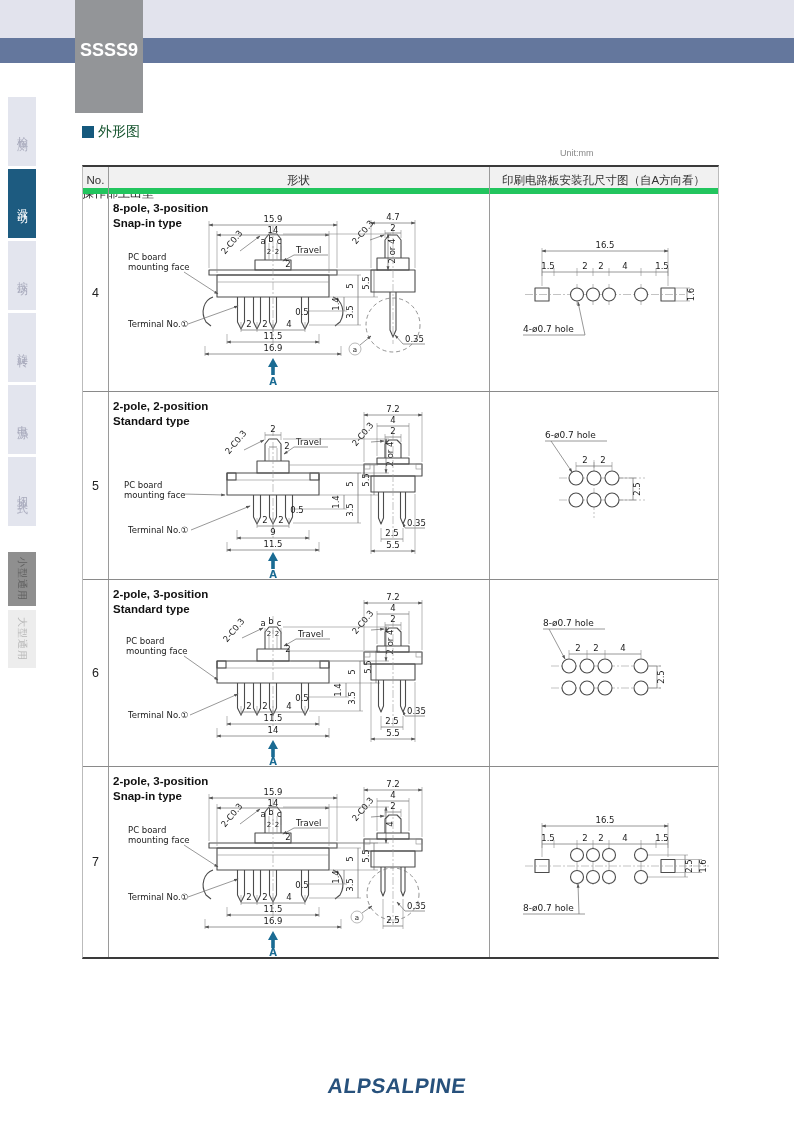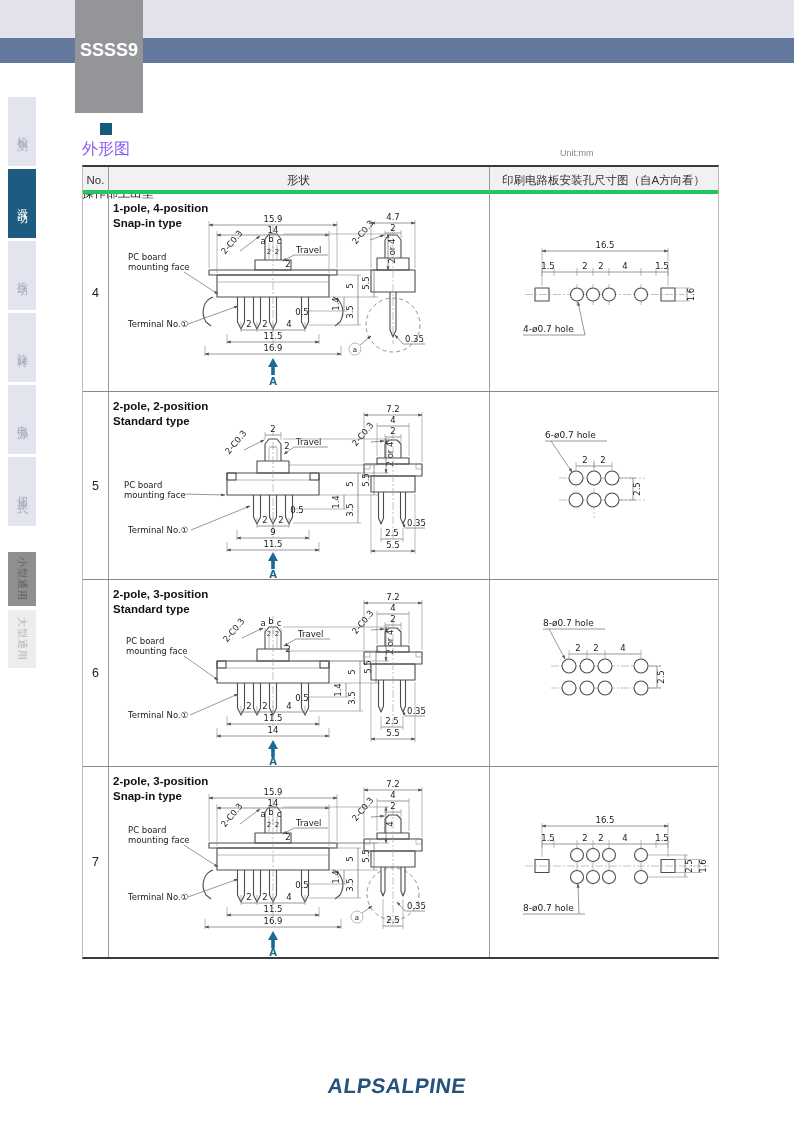--- a/index.html
+++ b/index.html
@@ -13,28 +13,28 @@
   .model-text{position:absolute;left:75px;top:38px;width:68px;height:25px;line-height:25px;
               text-align:center;color:#fff;font-size:18px;font-weight:bold;}
   .sidebar-tab{position:absolute;left:8px;width:28px;display:flex;align-items:center;justify-content:center;
                background:#e3e5ee;color:#a9abbd;}
   .sidebar-tab span{writing-mode:vertical-rl;text-orientation:upright;font-size:11px;letter-spacing:4px;}
   .sidebar-tab.active{background:#1d5b80;color:#fff;}
   .sidebar-tab.gray{background:#8f8f8f;color:#5f5f5f;}
   .sidebar-tab.light{background:#ededed;color:#b7b7b7;}
   .sidebar-tab.rot span{text-orientation:sideways;font-size:10px;letter-spacing:1px;}
   .section-head{position:absolute;left:82px;top:123px;display:flex;align-items:center;gap:4px;
-                font-size:16px;color:#8b5cf6;flex-direction:column;}
+                font-size:14px;color:#14532d;}
   .section-square{width:12px;height:12px;background:#15597d;display:inline-block;}
   .sub-head{position:absolute;left:82px;top:145px;font-size:12px;color:#222;margin-top:40px;}
   .unit{position:absolute;left:560px;top:148px;width:157px;text-align:left;font-size:9px;color:#888;}
   .tbl{position:absolute;left:82px;top:165px;width:635px;height:790px;
        border-top:2px solid #3a3a3a;border-bottom:2px solid #3a3a3a;
        border-left:1px solid #bbb;border-right:1px solid #bbb;box-sizing:content-box;}
-  .thead{position:absolute;left:0;top:0;width:635px;height:27px;background:#f1f1f1;border-bottom:4px solid #22c55e;box-sizing:border-box;}
+  .thead{position:absolute;left:0;top:0;width:635px;height:27px;background:#f1f1f1;border-bottom:6px solid #22c55e;box-sizing:border-box;}
   .th{position:absolute;top:0;height:27px;line-height:26px;text-align:center;font-size:11.5px;color:#333;}
   .vline{position:absolute;top:0;width:1px;height:790px;background:#9a9a9a;}
   .row{position:absolute;left:0;width:635px;border-bottom:1px solid #8a8a8a;box-sizing:border-box;}
   .row.last{border-bottom:none;}
   .c-no{position:absolute;left:0;top:0;width:25px;height:100%;display:flex;align-items:center;justify-content:center;
         font-size:12.5px;color:#222;}
   .c-shape{position:absolute;left:25px;top:0;width:381px;height:100%;}
   .c-pcb{position:absolute;left:406px;top:0;width:229px;height:100%;}
   .row-title{position:absolute;left:5px;top:7px;font-size:11.5px;font-weight:bold;color:#111;line-height:1.3;z-index:2;}
   svg{display:block;}
@@ -112,21 +112,21 @@
       <div class="th" style="left:406px;width:229px;">印刷电路板安装孔尺寸图（自A方向看）</div>
       <div class="th" style="left:25px;width:381px;">形状</div>
     </div>
     <div class="vline" style="left:25px;"></div>
     <div class="vline" style="left:406px;"></div>
 
     <div class="row" style="top:27px;height:198px;">
       <div class="c-no">4</div>
       <div class="c-shape">
         <div class="row-title">
-          <div>1-pole, 4-position</div>
+          <div>8-pole, 3-position</div>
           <div>Snap-in type</div>
         </div>
         <svg width="381" height="198" viewBox="0 0 381 198">
           <g transform="translate(-20,0)">
             <rect class="dw" x="121" y="76" width="128" height="5"></rect>
             <rect class="dw" x="129" y="81" width="112" height="22"></rect>
             <line class="tn" x1="129" y1="88" x2="241" y2="88"></line>
             <rect class="dw" x="167" y="66" width="36" height="10"></rect>
             <path class="dw" d="M177,66 V45 l4,-5 h8 l4,5 V66"></path>
             <path class="tn" d="M181,49 v17 M189,49 v17"></path>

